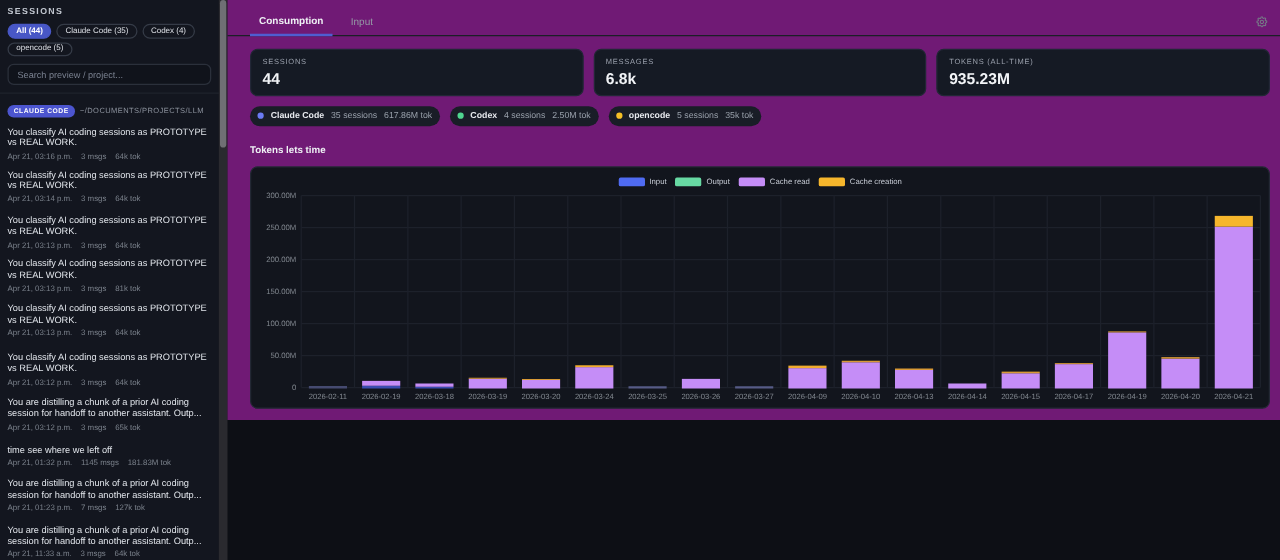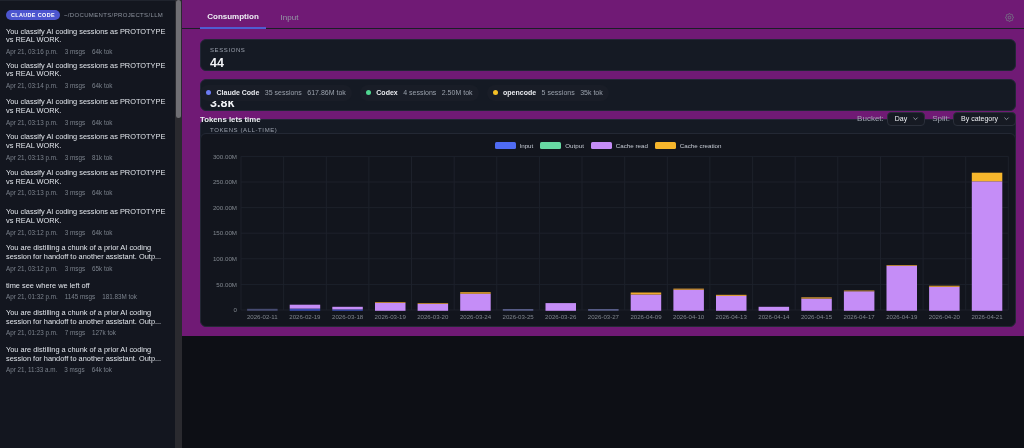--- a/index.html
+++ b/index.html
@@ -31,21 +31,21 @@
 #sthumb { position:absolute; left:1px; top:0; width:5px; height:118px; background:#6f6f74; border-radius:3px; }
 
 
 #main { position:absolute; left:182px; top:0; width:842px; height:336px; background:#701a75; }
 #tabs { position:absolute; left:0; top:0; width:842px; height:29px; border-bottom:1px solid #1b1f27; }
 .tab { position:absolute; top:0; height:29px; display:flex; align-items:center; justify-content:center; font-size:8px; padding-top:5px; }
 #tab1 { left:18px; width:66px; color:#eef0f4; font-weight:bold; border-bottom:2px solid #4f5ed1; }
 #tab2 { left:95px; width:25px; color:#959ba6; }
 #gear { position:absolute; right:10px; top:13px; } #gear svg { display:block; }
 
-#cards { position:absolute; left:18px; top:39px; width:816px; display:flex; gap:8px;flex-direction:column; }
+#cards { position:absolute; left:18px; top:39px; width:816px; display:flex; gap:8px; }
 .card { flex:1; height:38px; background:#151a24; border:1px solid #222736; border-radius:6px; padding:7px 9px 0 9px; }
 .clab { font-size:6px; letter-spacing:0.6px; color:#9aa0ac; }
 .cval { font-size:12.5px; font-weight:bold; color:#f2f4f7; margin-top:3px; }
 
 #lpills { position:absolute; left:18px; top:85px; display:flex; gap:8px; }
 .lp { height:15.5px; background:#191d27; border-radius:8px; display:flex; align-items:center; padding:0 6px; font-size:7px; }
 .dot { width:5px; height:5px; border-radius:50%; margin-right:5.5px; }
 .lp b { color:#e8eaef; font-weight:bold; }
 .lp span.g { color:#99a0ab; margin-left:5.5px; }
 
@@ -58,20 +58,30 @@
 
 #panel { position:absolute; left:18px; top:133px; width:816px; height:194px; background:#12151d;
   border:1px solid #232834; border-radius:6px; }
 #clegend { position:absolute; left:0; top:8px; width:100%; display:flex; justify-content:center; gap:7px; align-items:center; }
 .cl { display:flex; align-items:center; gap:4px; font-size:6.2px; color:#c6cbd4; }
 .sw { width:21px; height:6.5px; border-radius:1.5px; }
 </style></head>
 <body>
 <div id="app">
   <aside id="side">
+    <div id="shead">
+      <div id="stitle">SESSIONS</div>
+      <div class="fpills">
+        <span class="fp on">All (44)</span>
+          <span class="fp">Claude Code (35)</span>
+          <span class="fp">Codex (4)</span>
+          <span class="fp">opencode (5)</span>
+      </div>
+      <div id="search">Search preview / project...</div>
+    </div>
     <div id="sdiv"></div>
     <div id="badgerow">
         <span class="badge">CLAUDE CODE</span>
         <span id="path">~/DOCUMENTS/PROJECTS/LLM</span>
       </div>
     <div id="slist">
 <div class="sess" style="margin-bottom:6.6px">
           <div class="st">You classify AI coding sessions as PROTOTYPE<br>vs REAL WORK.</div>
           <div class="sm"><span>Apr 21, 03:16 p.m.</span><span class="m2">3 msgs</span><span class="m2">64k tok</span></div>
         </div>
@@ -127,21 +137,21 @@
           </svg>
         </div>
     </div>
     <div id="cards">
       <div class="card">
           <div class="clab">SESSIONS</div>
           <div class="cval">44</div>
         </div>
       <div class="card">
           <div class="clab">MESSAGES</div>
-          <div class="cval">3.8k</div>
+          <div class="cval">6.8k</div>
         </div>
       <div class="card">
           <div class="clab">TOKENS (ALL-TIME)</div>
           <div class="cval">935.23M</div>
         </div>
     </div>
     <div id="lpills">
       <div class="lp">
           <span class="dot" style="background:#6b7bf3"></span>
           <b>Claude Code</b>
@@ -156,30 +166,20 @@
         </div>
       <div class="lp">
           <span class="dot" style="background:#f5c026"></span>
           <b>opencode</b>
           <span class="g">5 sessions</span>
           <span class="g">35k tok</span>
         </div>
     </div>
     <div id="secrow">
       <div id="sectitle">Tokens lets time</div>
-      <div id="controls">
-        <span class="ctlab">Bucket:</span>
-        <span class="sel">Day <svg width="7" height="7" viewBox="0 0 24 24" fill="none" stroke="#9aa0ab" stroke-width="3">
-              <path d="M5 9l7 7 7-7"></path>
-            </svg></span>
-        <span class="ctlab" style="margin-left:4px">Split:</span>
-        <span class="sel">By category <svg width="7" height="7" viewBox="0 0 24 24" fill="none" stroke="#9aa0ab" stroke-width="3">
-              <path d="M5 9l7 7 7-7"></path>
-            </svg></span>
-      </div>
     </div>
     <div id="panel">
       <svg width="816" height="194" viewBox="0 0 816 194" style="position:absolute;left:0;top:0">
 <line x1="40.0" y1="176.0" x2="807.3" y2="176.0" stroke="#1d212b" stroke-width="1"></line>
 <text x="36.0" y="178.2" text-anchor="end" font-size="6.2" fill="#81878f" font-family="Liberation Sans, sans-serif">0</text>
 <line x1="40.0" y1="150.4" x2="807.3" y2="150.4" stroke="#1d212b" stroke-width="1"></line>
 <text x="36.0" y="152.6" text-anchor="end" font-size="6.2" fill="#81878f" font-family="Liberation Sans, sans-serif">50.00M</text>
 <line x1="40.0" y1="124.8" x2="807.3" y2="124.8" stroke="#1d212b" stroke-width="1"></line>
 <text x="36.0" y="127.0" text-anchor="end" font-size="6.2" fill="#81878f" font-family="Liberation Sans, sans-serif">100.00M</text>
 <line x1="40.0" y1="99.2" x2="807.3" y2="99.2" stroke="#1d212b" stroke-width="1"></line>

